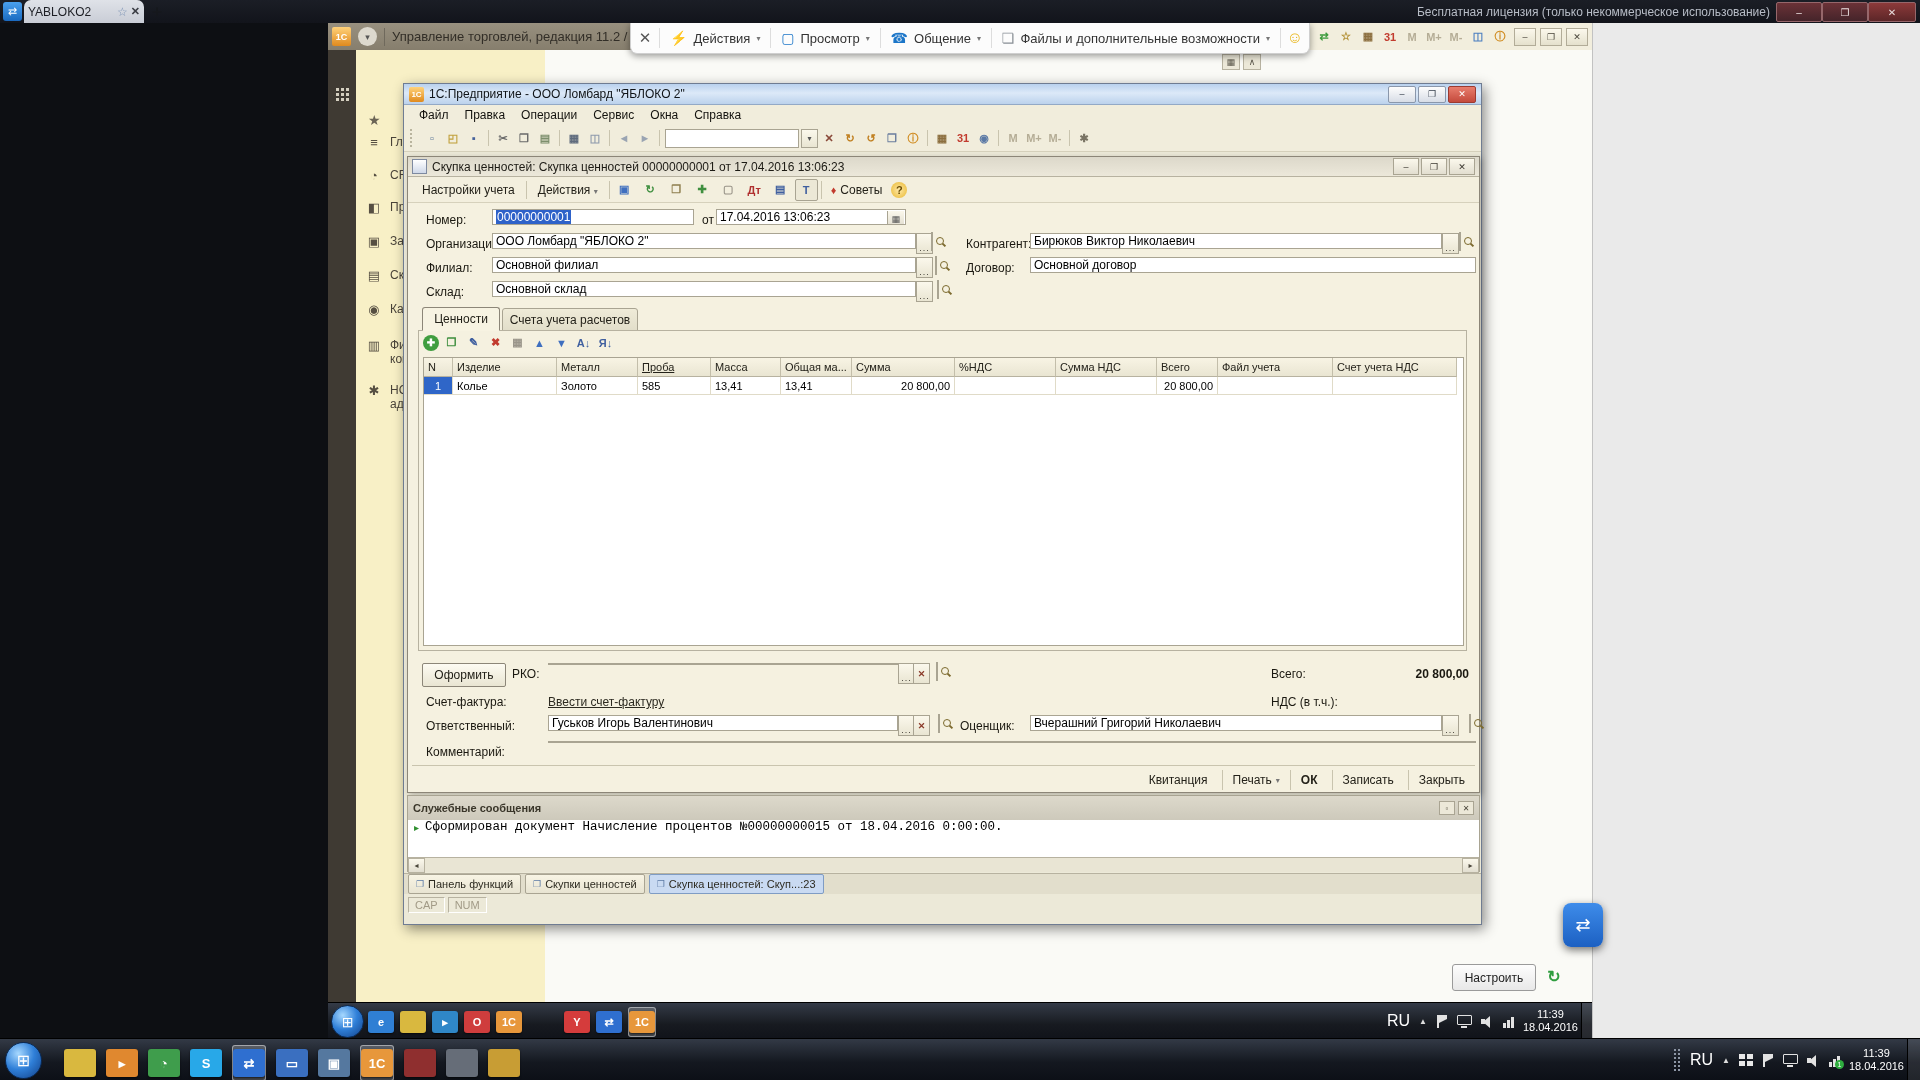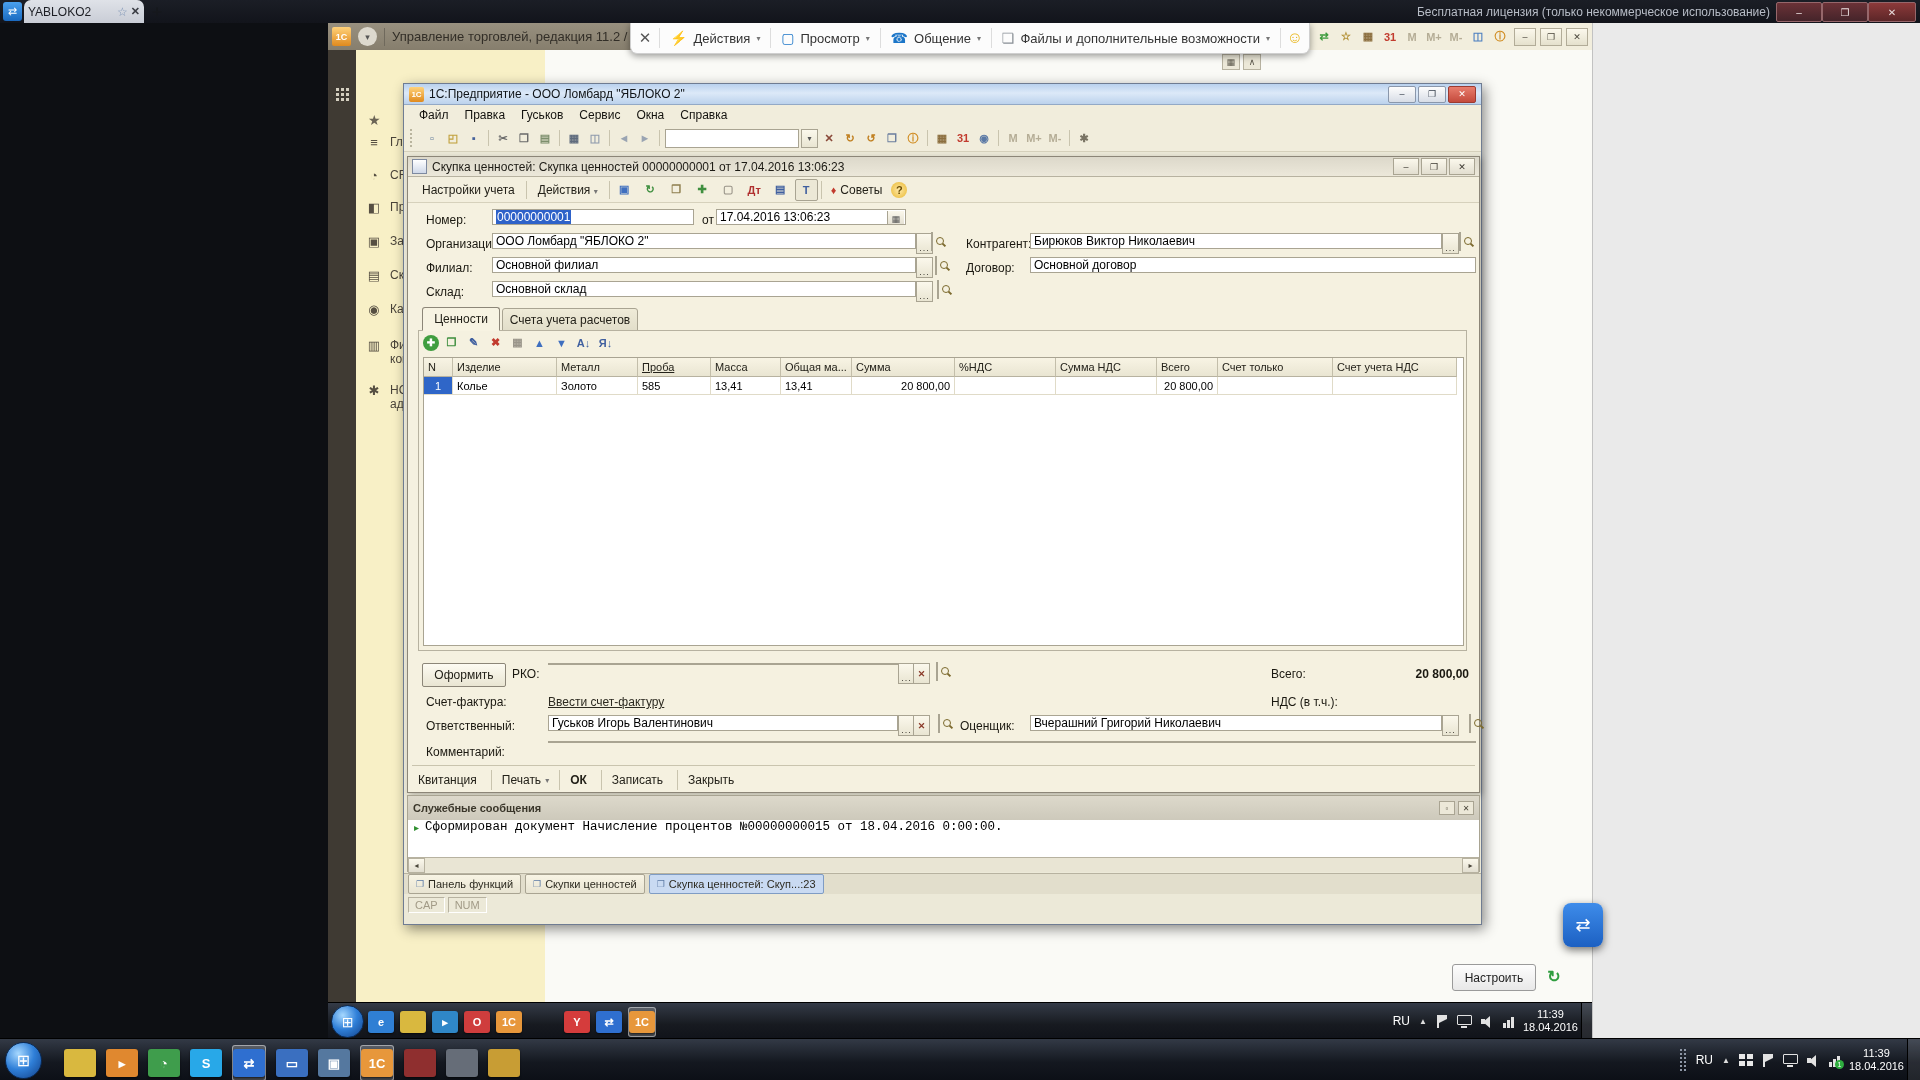--- a/index.html
+++ b/index.html
@@ -66,21 +66,21 @@
   
   #rtask{left:0;top:979px;width:1264px;height:36px;background:linear-gradient(#343b47,#171a20 60%,#10131a);border-top:1px solid #000}
   .orb{border-radius:50%;background:radial-gradient(circle at 35% 30%,#a6d8ff,#2f7fd8 48%,#123f86);
        border:1px solid #0a2a55;display:flex;align-items:center;justify-content:center;color:#fff}
   .tb-ico{height:28px;border-radius:3px;display:flex;align-items:center;justify-content:center;margin-top:4px}
   .tb-ico .g{min-width:22px;height:22px;border-radius:3px;display:flex;align-items:center;justify-content:center;
              color:#fff;font-size:11px;font-weight:bold;padding:0 2px;box-shadow:0 1px 2px rgba(0,0,0,.6)}
   .tb-ico.active{background:rgba(255,255,255,.22);border:1px solid rgba(255,255,255,.45)}
   .tb-ico.gap{margin-left:36px}
   .tray{display:flex;align-items:center;gap:9px;height:100%}
-  .tray .lang{color:#fff;font-size:12px}
+  .tray .lang{color:#fff;font-size:16px}
   .tray .up{color:#ddd;font-size:8px}
   .clock{color:#fff;font-size:11px;line-height:13px;text-align:center;white-space:nowrap}
   .sliver{border-left:1px solid #000;background:rgba(255,255,255,.09)}
   
   .i-flag{position:relative;width:12px;height:13px}
   .i-flag::before{content:"";position:absolute;left:1px;top:0;width:2px;height:13px;background:#e2e2e2}
   .i-flag::after{content:"";position:absolute;left:3px;top:0;border-left:8px solid #e2e2e2;border-top:0 solid transparent;border-bottom:4px solid transparent;height:4px}
   .i-mon{position:relative;width:15px;height:13px}
   .i-mon::before{content:"";position:absolute;left:0;top:0;width:13px;height:8px;border:1.5px solid #e2e2e2;border-radius:1px}
   .i-mon::after{content:"";position:absolute;left:4px;bottom:0;width:6px;height:2px;background:#e2e2e2}
@@ -167,21 +167,21 @@
       font-size:11px;color:#24221a;display:flex;align-items:center;padding:0 4px;box-sizing:border-box;white-space:nowrap;overflow:hidden}
   #grow{display:flex}
   .td{height:18px;border-right:1px solid #e0dbc8;border-bottom:1px solid #e0dbc8;font-size:11px;color:#000;
       display:flex;align-items:center;padding:0 4px;box-sizing:border-box;white-space:nowrap;overflow:hidden}
   .td.sel{background:#2f66c8;color:#fff;justify-content:center}
   .td[style*="right"]{justify-content:flex-end}
 
   #submit{left:14px;top:506px;width:82px;height:22px;border:1px solid #8c8678;border-radius:2px;
           background:linear-gradient(#fdfbf2,#e9e5d2);font-size:12px;color:#24221a;display:flex;align-items:center;justify-content:center}
   .link{font-size:12px;color:#2c2a20;text-decoration:underline;white-space:nowrap}
-  #docbtns{left:0;top:612px;width:1071px;height:22px;display:flex;justify-content:flex-start;align-items:center;padding-right:10px;box-sizing:border-box}
+  #docbtns{left:0;top:612px;width:1071px;height:22px;display:flex;justify-content:flex-end;align-items:center;box-sizing:border-box}
   .dbtn{font-size:12px;color:#24221a;padding:3px 10px;border-left:1px solid #c9c4ae;display:flex;gap:4px;align-items:center}
   .dbtn.bold{font-weight:bold}
   .dbtn:first-child{border-left:none}
 
   
   #msgs{left:3px;top:711px;width:1073px;height:77px;background:#fff;border:1px solid #a9a492;box-sizing:border-box}
   #msgs-h{left:0;top:0;width:1071px;height:16px;background:linear-gradient(#ddd9cb,#cdc9bb);display:flex;align-items:center;padding:12px 5px;box-sizing:border-box}
   #msgs-h .t{font-size:11px;font-weight:bold;color:#3a362a;flex:1}
   #msgs-h .hic{width:14px;height:12px;border:1px solid #a9a492;background:#ece8d8;color:#4a463a;font-size:8px;
                display:inline-flex;align-items:center;justify-content:center;margin-left:3px}
@@ -415,21 +415,21 @@
       <span class="ocbtn">❐</span>
       <span class="ocbtn close">✕</span>
     </div>
 
     <div class="abs" id="onec-menu">
 
         <span class="mi">Файл</span>
 
         <span class="mi">Правка</span>
 
-        <span class="mi">Гуськов</span>
+        <span class="mi">Операции</span>
 
         <span class="mi">Сервис</span>
 
         <span class="mi">Окна</span>
 
         <span class="mi">Справка</span>
 
     </div>
 
     <div class="abs" id="onec-tools">
@@ -615,21 +615,21 @@
               <div class="th" style="width: 71px;">Общая ма...</div>
 
               <div class="th" style="width: 103px;">Сумма</div>
 
               <div class="th" style="width: 101px;">%НДС</div>
 
               <div class="th" style="width: 101px;">Сумма НДС</div>
 
               <div class="th" style="width: 61px;">Всего</div>
 
-              <div class="th" style="width: 115px;">Счет только</div>
+              <div class="th" style="width: 115px;">Файл учета</div>
 
               <div class="th" style="width: 124px; text-align: center;">Счет учета НДС</div>
 
           </div>
           <div id="grow">
 
               <div class="td sel" style="width: 29px;">1</div>
 
               <div class="td" style="width: 104px;">Колье</div>
 

